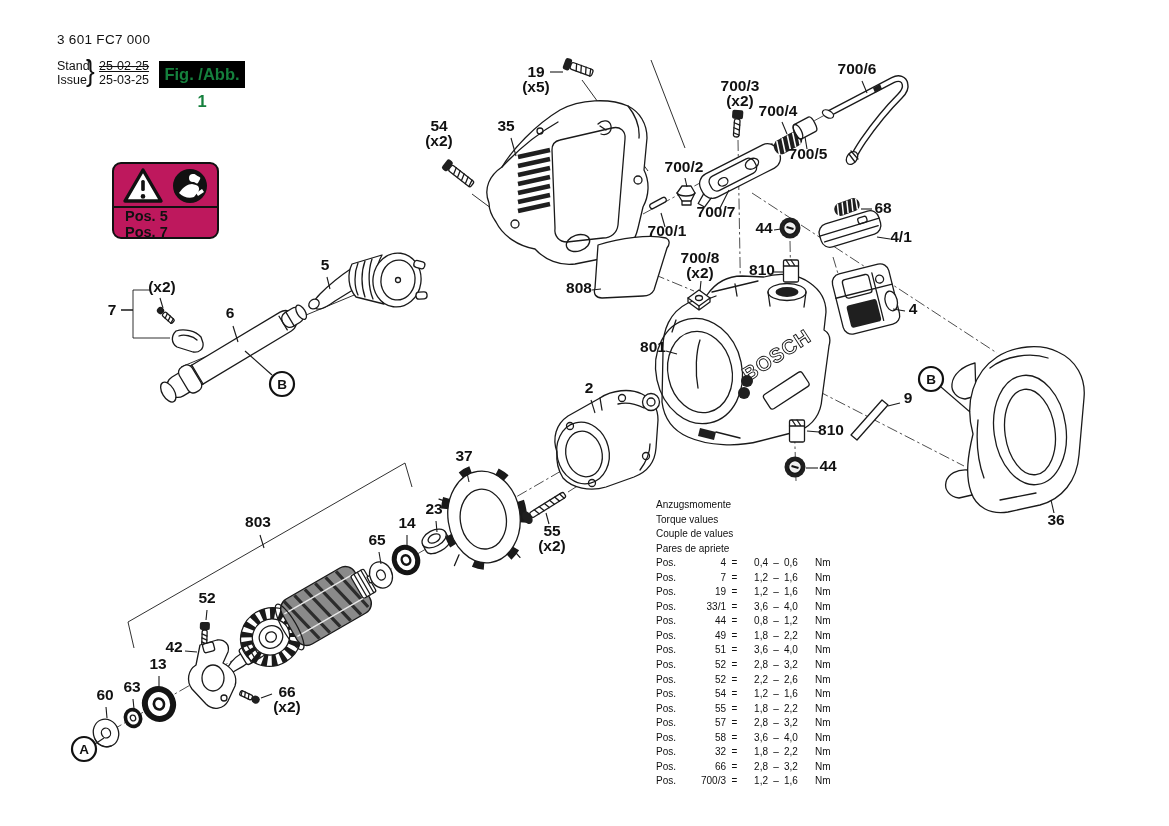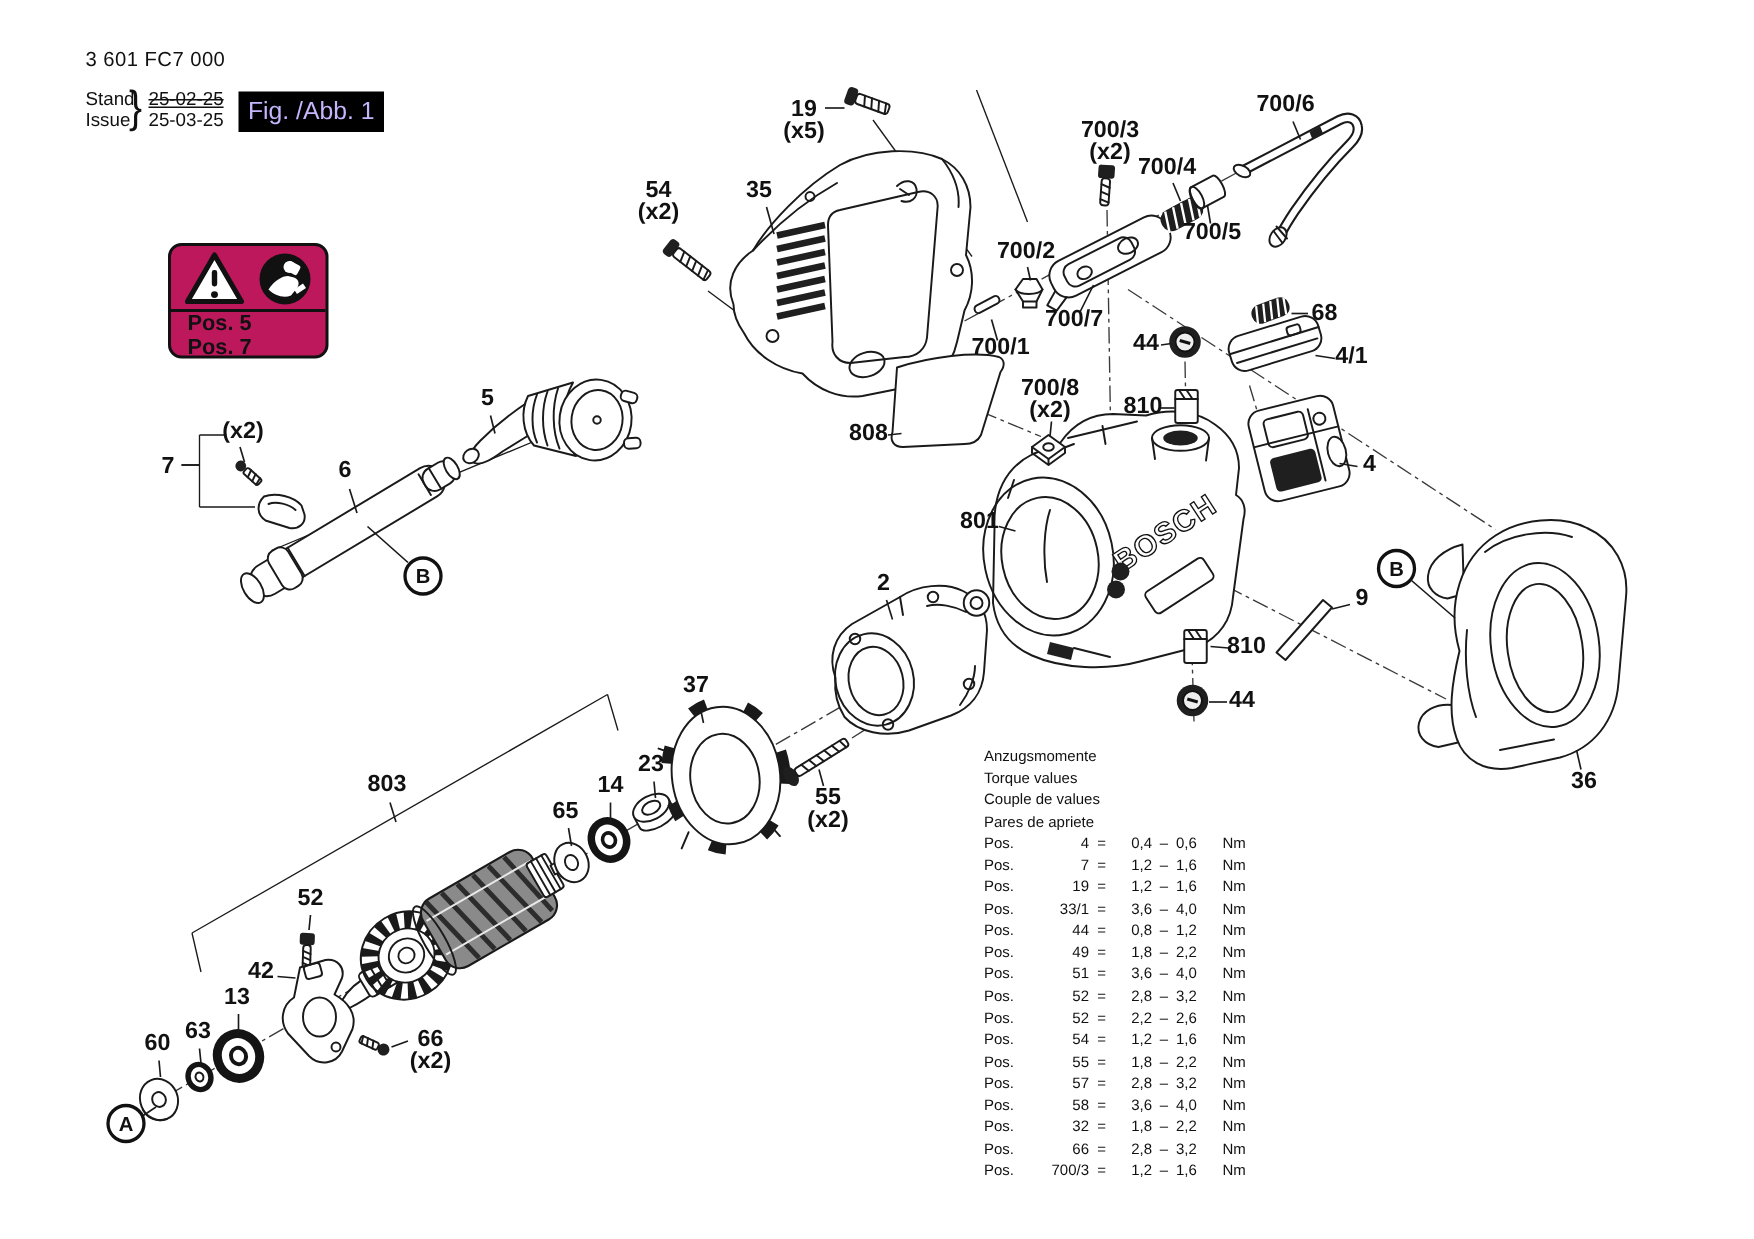--- a/index.html
+++ b/index.html
@@ -6,22 +6,22 @@
   .canvas{position:relative;width:1169px;height:826px;background:#fff;overflow:hidden;
           font-family:"Liberation Sans",sans-serif;color:#111;}
   svg text{font-family:"Liberation Sans",sans-serif;}
   
   .hdr{position:absolute;left:57px;top:32px;}
   .partnum{font-size:13.5px;letter-spacing:.3px;}
   .stand-issue{position:absolute;left:57px;top:59px;font-size:12.5px;line-height:14px;}
   .brace{position:absolute;left:86px;top:56px;font-size:26px;transform:scaleY(1.15);}
   .dates{position:absolute;left:99px;top:59px;font-size:12.5px;line-height:14px;}
   .strike{text-decoration:line-through underline;}
-  .figbox{position:absolute;left:159px;top:61px;width:97px;height:27px;background:#000;
-          color:#c4b5fd;font-weight:normal;font-size:16.5px;text-align:center;line-height:27px;}
+  .figbox{position:absolute;left:159px;top:61px;width:86px;height:27px;background:#000;
+          color:#15803d;font-weight:bold;font-size:16.5px;text-align:center;line-height:27px;}
   
   .warnbox{position:absolute;left:112px;top:162px;width:103px;height:73px;
            border:2.6px solid #111;border-radius:9px;background:#be185d;}
   .warn-icons{height:40px;display:flex;align-items:center;justify-content:center;gap:7px;padding-top:2px;}
   .warn-pos{border-top:2.2px solid #111;padding:1px 0 0 11px;font-weight:bold;font-size:14.5px;line-height:15.5px;}
   
   .torque{position:absolute;left:656px;top:498px;font-size:10px;line-height:14.55px;white-space:nowrap;}
   .trow span{display:inline-block;}
   .c-pos{width:33px;}
   .c-num{width:37px;text-align:right;}

